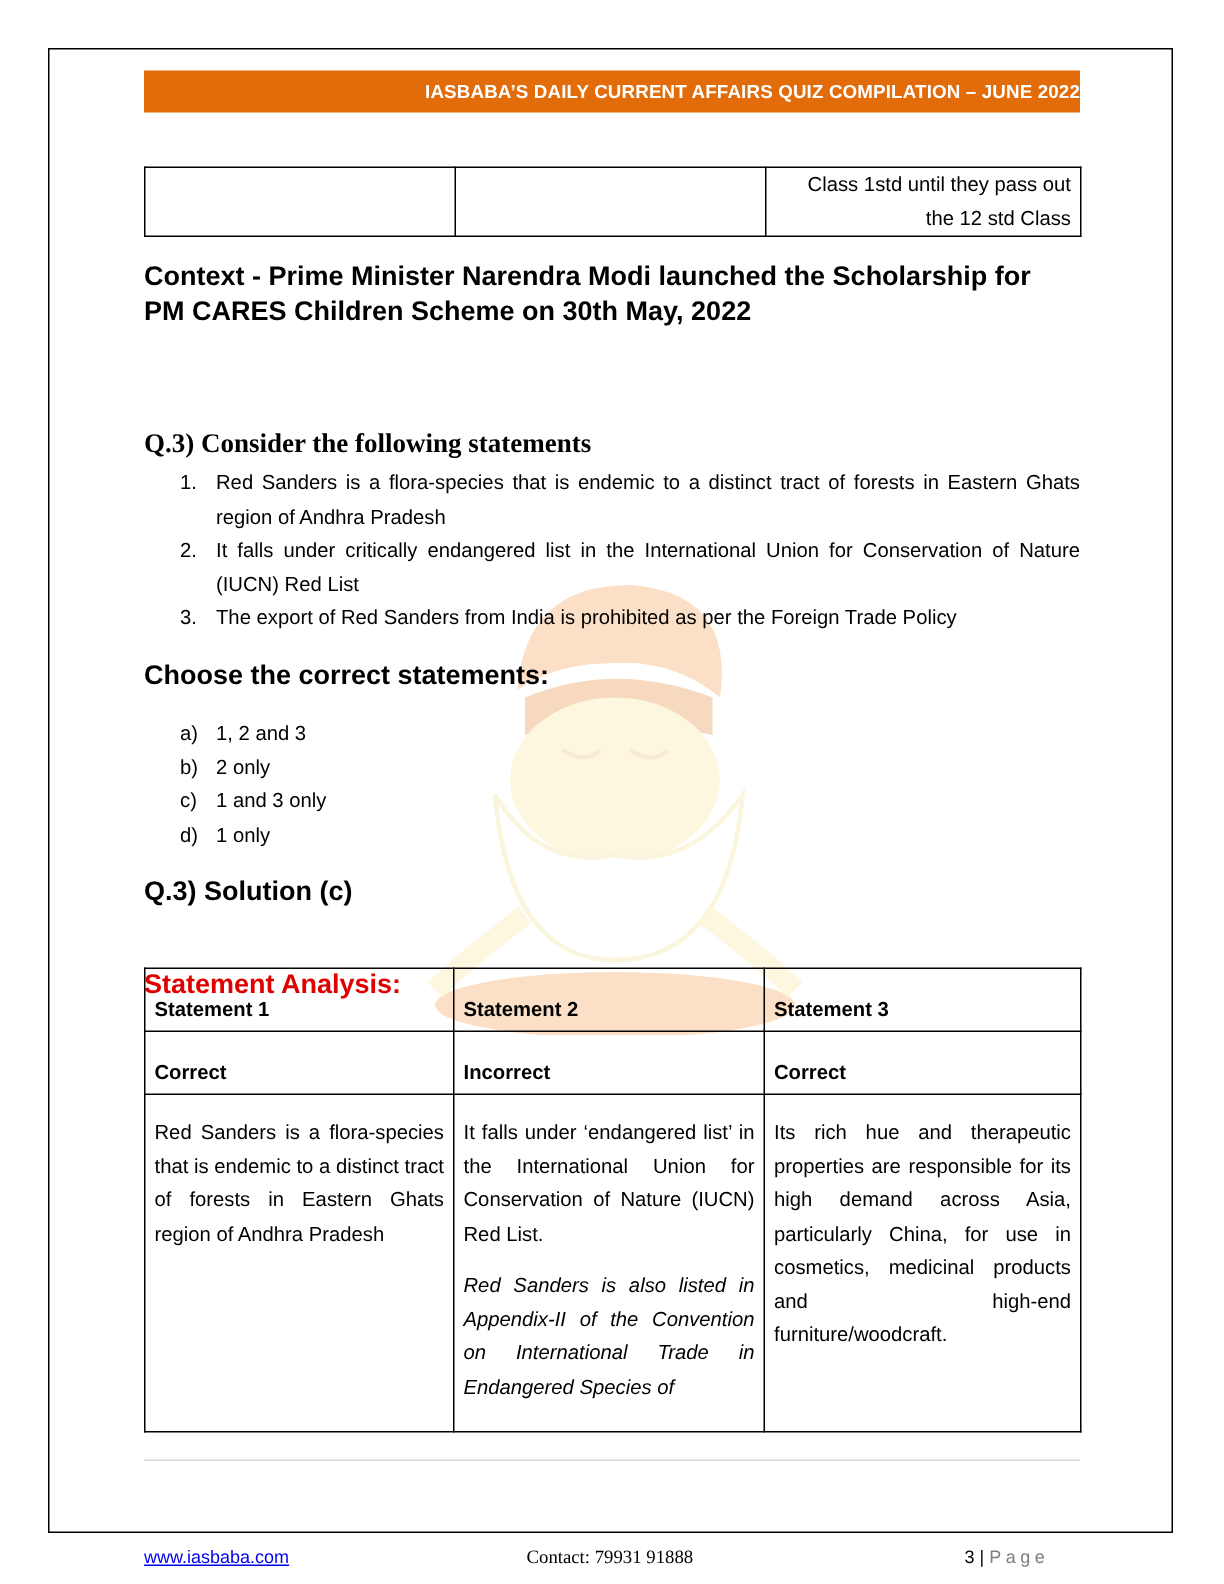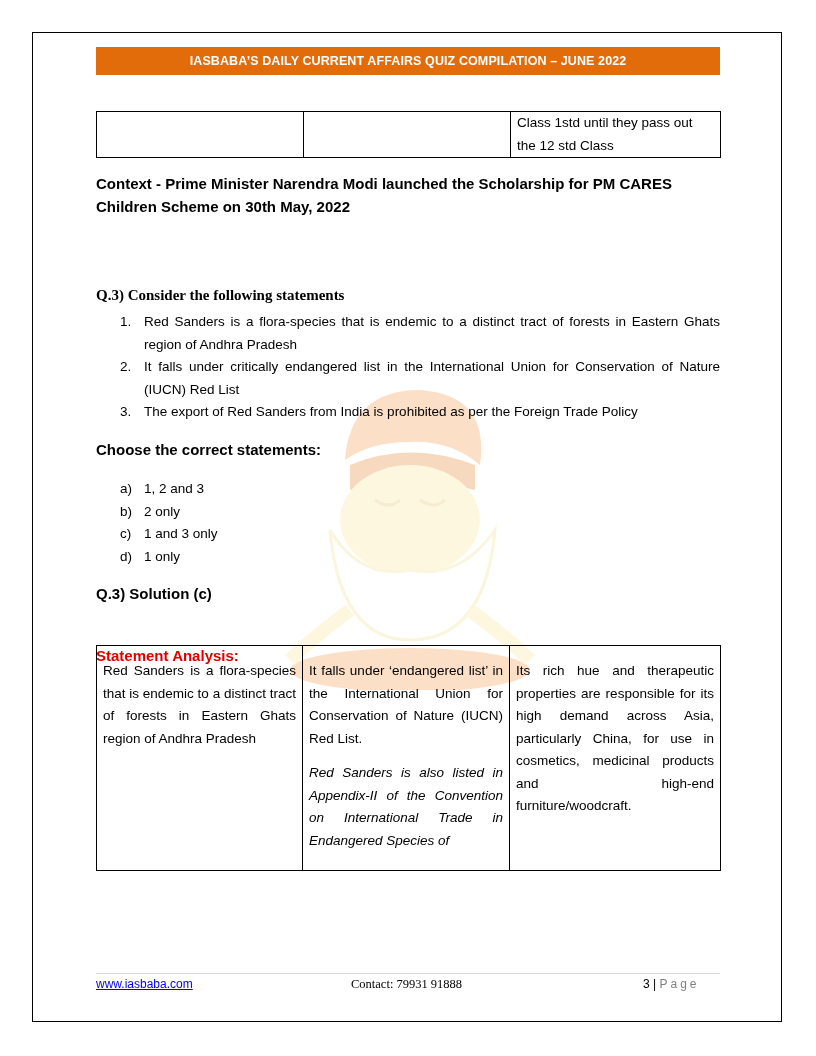--- a/index.html
+++ b/index.html
@@ -2,43 +2,43 @@
 <html><head>
 <meta charset="utf-8">
 <style>
   html, body { margin: 0; padding: 0; background: #ffffff; }
   body { width: 816px; height: 1056px; position: relative; overflow: hidden;
          font-family: "Liberation Sans", "DejaVu Sans", sans-serif; color: #000; }
   .page-border { position: absolute; left: 32px; top: 32px; width: 750px; height: 990px;
                  border: 1.5px solid #000; box-sizing: border-box; }
   .header-bar { position: absolute; left: 96px; top: 47px; width: 624px; height: 28px;
                 background: #e36c0a; color: #fff; font-weight: bold; font-size: 12.5px;
-                display: flex; align-items: center; justify-content: center; letter-spacing: 0.1px; }
+                display: flex; align-items: center; justify-content: flex-end; letter-spacing: 0.1px; }
   .watermark { position: absolute; left: 250px; top: 380px; width: 320px; height: 310px; opacity: 0.35; pointer-events: none; }
   table.tbl { position: absolute; border-collapse: collapse; table-layout: fixed; font-size: 13.5px; }
   table.tbl td { border: 1px solid #000; vertical-align: top; padding: 0 6px; line-height: 22.5px; }
-  .top-table { left: 96px; top: 111px; width: 624px; }
+  .top-table { left: 96px; top: 111px; width: 624px; text-align: right; }
   .top-table td { height: 45px; }
-  .p { position: absolute; left: 96px; font-size: 15px; line-height: 22.5px; }
+  .p { position: absolute; left: 96px; font-size: 18px; line-height: 22.5px; }
   .bold { font-weight: bold; }
   .list { position: absolute; left: 120px; width: 600px; font-size: 13.5px; line-height: 22.5px; margin: 0; padding: 0; list-style: none; }
   .list li { display: flex; }
   .list .num { width: 24px; flex: none; }
   .list .txt { flex: 1; text-align: justify; }
   .opts { position: absolute; left: 120px; font-size: 13.5px; line-height: 22.5px; margin: 0; padding: 0; list-style: none; }
   .opts li { display: flex; }
   .opts .num { width: 24px; }
   .red { color: #e00000; font-weight: bold; margin-top: 24px; }
   .analysis { left: 96px; top: 645px; width: 624px; }
   .analysis tr.h td { height: 38px; vertical-align: bottom; padding-bottom: 3px; font-weight: bold; }
   .analysis tr.v td { height: 38px; vertical-align: bottom; padding-bottom: 3px; font-weight: bold; }
   .analysis tr.b td { height: 210px; padding-top: 14px; text-align: justify; }
   .analysis tr.b td p { margin: 0 0 12px 0; }
   .footer-line { position: absolute; left: 96px; top: 973px; width: 624px; height: 1px; background: #d9d9d9; }
-  .footer { position: absolute; top: 977px; font-size: 12px; }
+  .footer { position: absolute; top: 1031px; font-size: 12px; }
   .footer a { color: #0000ee; text-decoration: underline; }
   .page-word { color: #7f7f7f; letter-spacing: 3px; text-align: center; }
 </style>
 </head>
 <body>
 
 <div class="page-border"></div>
 
 <div class="header-bar">
   <span>IASBABA’S DAILY CURRENT AFFAIRS QUIZ COMPILATION – JUNE 2022</span>
@@ -115,20 +115,30 @@
 
 <div class="p red" style="top:621px;">Statement Analysis:</div>
 
 <table class="tbl analysis">
   <colgroup>
       <col style="width:206px">
       <col style="width:207px">
       <col style="width:211px">
     </colgroup>
   <tbody>
+      <tr class="h">
+    <td>Statement 1</td>
+    <td>Statement 2</td>
+    <td>Statement 3</td>
+  </tr>
+  <tr class="v">
+    <td>Correct</td>
+    <td>Incorrect</td>
+    <td>Correct</td>
+  </tr>
   <tr class="b">
     <td>
       <p>Red Sanders is a flora-species that is endemic to a distinct tract of forests in Eastern Ghats region of Andhra Pradesh</p>
     </td>
     <td>
       <p>It falls under ‘endangered list’ in the International Union for Conservation of Nature (IUCN) Red List.</p>
       <p style="margin:0;font-style:italic;">Red Sanders is also listed in Appendix-II of the Convention on International Trade in Endangered Species of</p>
     </td>
     <td>
       <p>Its rich hue and therapeutic properties are responsible for its high demand across Asia, particularly China, for use in cosmetics, medicinal products and high-end furniture/woodcraft.</p>

